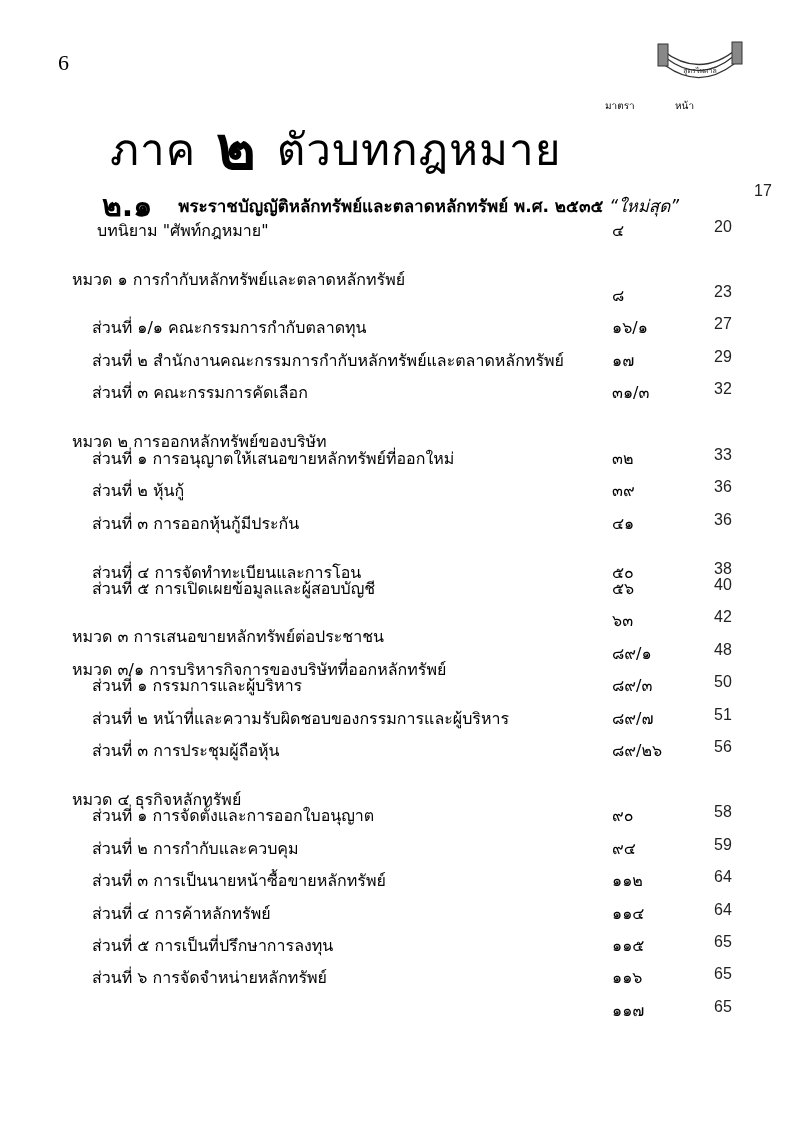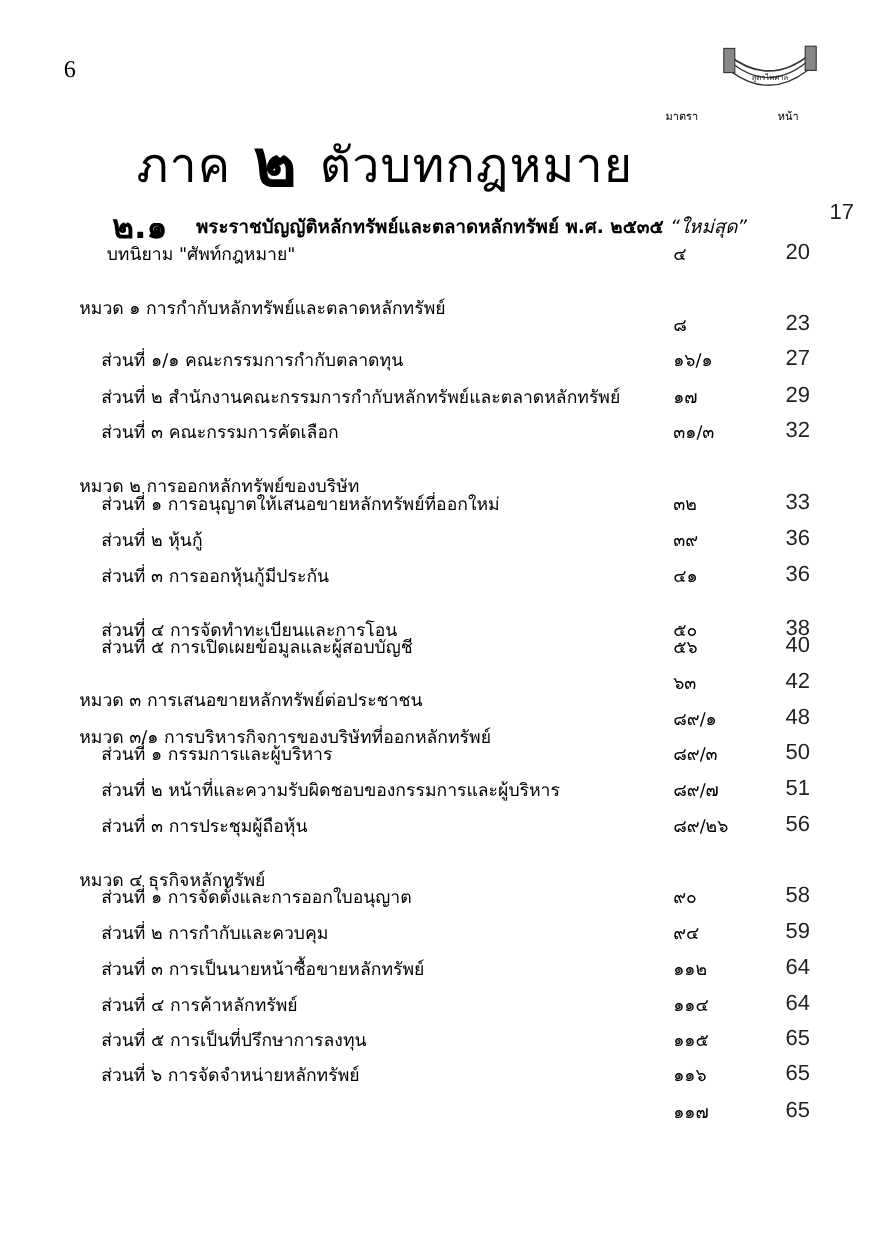--- a/index.html
+++ b/index.html
@@ -1,28 +1,28 @@
 <!DOCTYPE html>
 <html><head>
   <meta charset="utf-8">
   <style>
     html, body { margin: 0; padding: 0; background: #ffffff; }
     body { width: 794px; height: 1123px; position: relative; overflow: hidden; color: #000; font-family: "DejaVu Sans", sans-serif; }
     .page-number { position: absolute; left: 58px; top: 50px; font-family: "Liberation Serif", serif; font-size: 22px; }
     .logo { position: absolute; left: 652px; top: 40px; width: 96px; height: 42px; }
-    .title { position: absolute; left: 124px; top: 100px; font-size: 44px; font-weight: normal; white-space: nowrap; letter-spacing: 1px; }
+    .title { position: absolute; left: 110px; top: 100px; font-size: 44px; font-weight: normal; white-space: nowrap; letter-spacing: 1px; }
     .title .part-num { font-size: 60px; font-weight: bold; margin: 0 20px; vertical-align: -4px; }
     .col-head { position: absolute; top: 98px; font-size: 10px; }
     .col-head.section { left: 605px; }
-    .col-head.page { left: 707px; }
+    .col-head.page { left: 675px; }
     .toc { position: absolute; left: 0; top: 0; width: 794px; }
     .row { position: absolute; left: 0; width: 794px; height: 30px; font-size: 16px; white-space: nowrap; }
     .row .label { position: absolute; }
     .row .sec { position: absolute; left: 612px; }
-    .row .pg { position: absolute; left: 714px; font-family: "Liberation Sans", sans-serif; font-size: 20px; color: #222; }
+    .row .pg { position: absolute; left: 714px; font-family: "Liberation Sans", sans-serif; font-size: 16px; color: #222; }
     .row.act .label { left: 62px; font-weight: bold; font-size: 17px; }
     .row.act .act-num { font-size: 30px; font-weight: bold; margin-right: 26px; vertical-align: -4px; }
     .row.act .note { font-style: italic; font-weight: normal; }
     .row.chapter .label { left: 72px; font-weight: normal; margin-top: 16px; }
     .row.part .label { left: 92px; }
     .row.defs .label { left: 97px; }
   </style>
 </head>
 <body>
 

